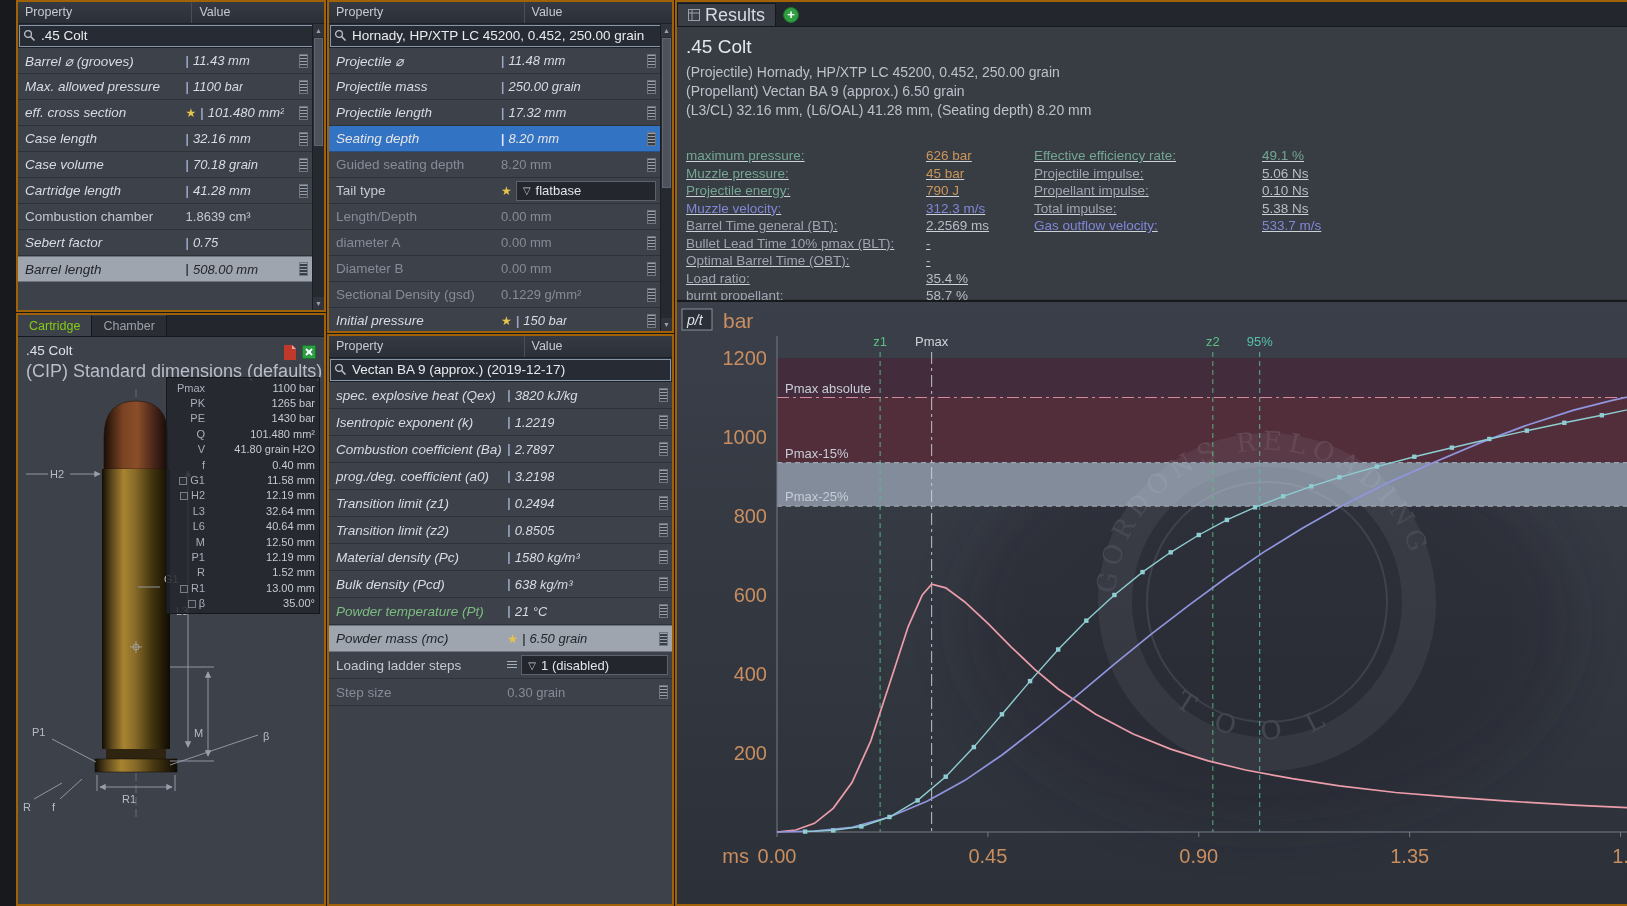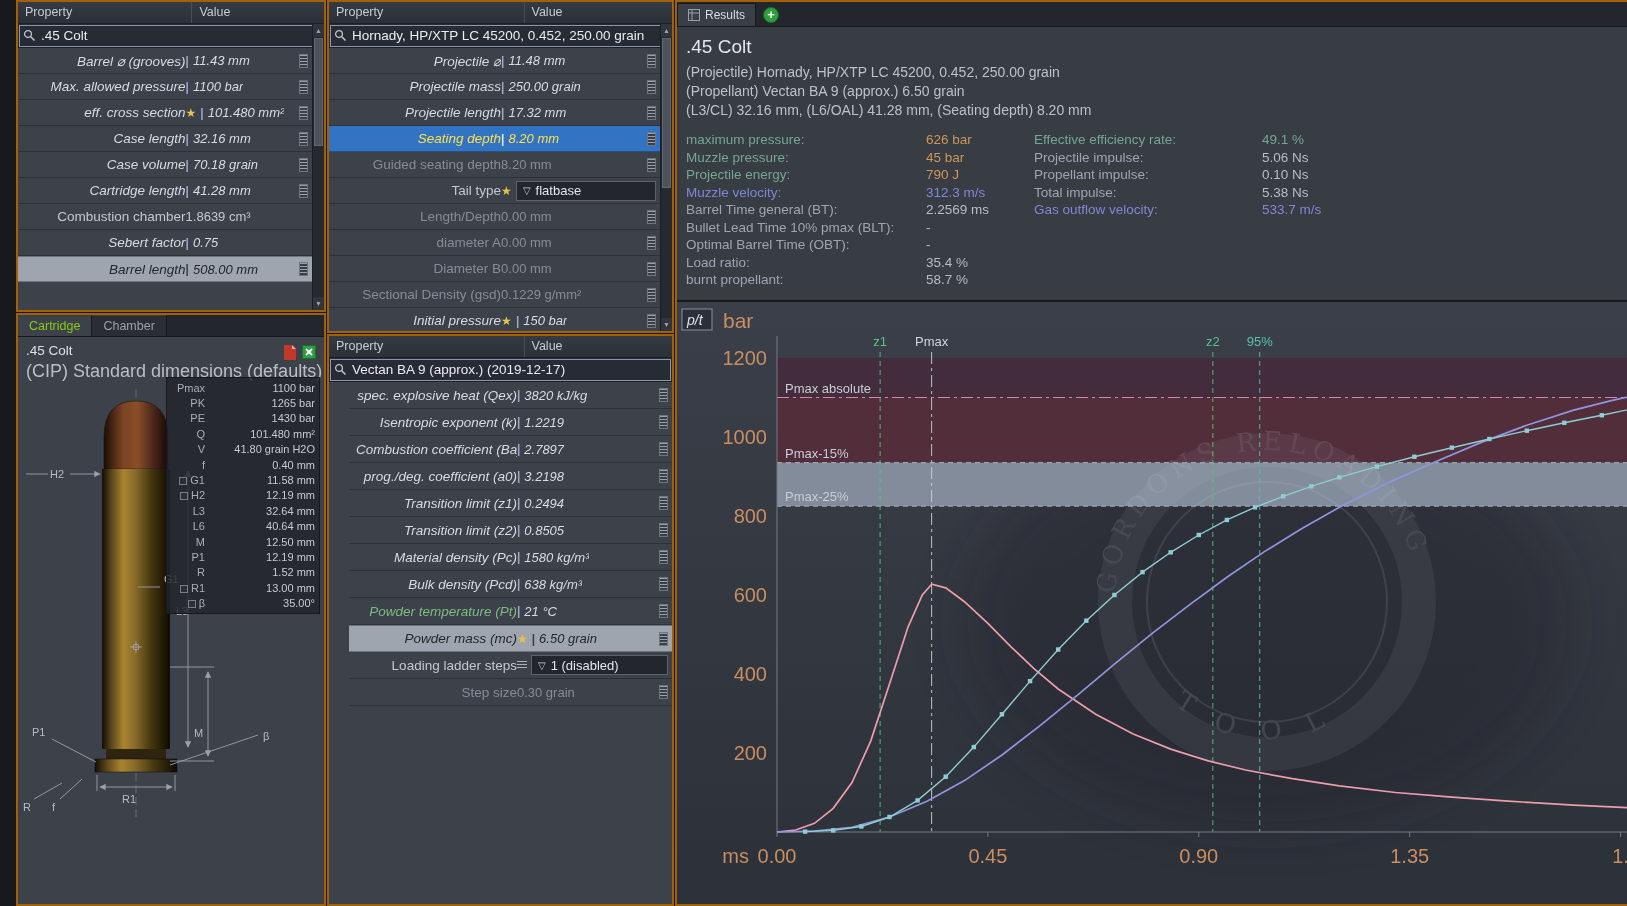--- a/index.html
+++ b/index.html
@@ -17,40 +17,40 @@
   .thead{display:flex;height:22px;background:linear-gradient(#363a43,#2b2f37);
          border-bottom:1px solid #1d2026;color:#c6cad2;font-size:12.5px;align-items:center;}
   .thead .c1{flex:0 0 57%;padding-left:7px;border-right:1px solid #4a4e57;height:100%;line-height:21px;}
   .thead .c2{flex:1;padding-left:7px;height:100%;line-height:21px;}
   
   .ttitle{display:flex;align-items:center;height:24px;background:#272b33;border-bottom:1px solid #1d2026;
           color:#e8ebf0;font-size:13.5px;padding:0 5px;gap:5px;white-space:nowrap;overflow:hidden;
           outline:1px solid #8796ab;outline-offset:-2px;}
   .mag{flex:0 0 auto;}
   
-  .tbl{margin-right:12px;text-align:right;}
-  .tbl.noscroll{margin-right:0;padding-left:20px;}
+  .tbl{margin-right:12px;}
+  .tbl.noscroll{margin-right:0;}
   .trow{height:26px;display:flex;align-items:center;border-bottom:1px solid rgba(22,25,30,.38);}
   .p3 .trow{height:27px;}
   .tlabel{flex:0 0 57%;padding-left:7px;font-style:italic;color:#d7dbe2;font-size:13.5px;
           overflow:hidden;white-space:nowrap;}
   .p2 .tlabel,.p3 .tlabel{flex:0 0 52%;}
   .tval{flex:1;display:flex;align-items:center;gap:4px;padding-right:4px;height:100%;min-width:0;}
   .v{font-style:italic;color:#d7dbe2;white-space:nowrap;overflow:hidden;}
   .pipe{color:#9aa6c6;font-weight:bold;font-size:12px;}
   .star{color:#e6c44c;font-size:12px;}
   .uicon{margin-left:auto;flex:0 0 auto;width:9px;height:14px;border:1px solid #70757e;background:
      repeating-linear-gradient(180deg,#9aa0ab 0 1px,#3a3e46 1px 3px);}
   .listicon{flex:0 0 auto;width:10px;height:9px;background:
      repeating-linear-gradient(180deg,#aab0ba 0 1px,transparent 1px 3px);}
   .trow.dim .tlabel,.trow.dim .v{color:#868c97;font-style:normal;}
   .trow.plain .tlabel,.trow.plain .v{font-style:normal;color:#c3c8d1;}
   .trow.green .tlabel{color:#7cbc80;}
   .trow.sel{background:#3273c4;}
-  .trow.sel .tlabel,.trow.sel .v{color:#fde047;}
+  .trow.sel .tlabel,.trow.sel .v{color:#e5e5e5;}
   .trow.sel .pipe{color:#dfe7ff;}
   .trow.hl{background:#9fa5af;border-top:1px solid #6e737d;border-bottom:1px solid #6e737d;}
   .trow.hl .tlabel,.trow.hl .v{color:#23262b;}
   .trow.hl .pipe{color:#3a3e46;}
   .dd{display:flex;align-items:center;gap:5px;background:#23262d;border:1px solid #5c616b;
       height:20px;padding:0 6px;flex:1;font-size:13px;color:#e2e5ea;font-style:normal;white-space:nowrap;overflow:hidden;}
   .ddar{color:#c8ccd4;font-size:10px;}
   
   .vscroll{position:absolute;right:0;top:22px;bottom:0;width:12px;background:#262930;border-left:1px solid #1a1d22;}
   .sbtn{position:absolute;left:0;right:0;height:13px;background:#31343c;color:#9aa0ab;font-size:7px;
@@ -70,28 +70,28 @@
         border:1px solid #15181d;font-size:11px;padding:2px 4px;z-index:2;}
   .drow{display:flex;align-items:center;height:15.4px;}
   .dk{flex:0 0 40px;text-align:right;padding-right:6px;color:#a9aeb9;white-space:nowrap;}
   .dcb{display:inline-block;width:8px;height:8px;border:1px solid #787d87;background:#2b2e35;
        margin-right:3px;vertical-align:-1px;}
   .dv{flex:1;text-align:right;color:#c5cad3;white-space:nowrap;}
   #cart-svg{position:absolute;left:0;top:0;}
   
   .rtabs{height:25px;background:#23262c;border-bottom:1px solid #15181d;display:flex;align-items:flex-end;}
   .rtab{display:flex;align-items:center;gap:5px;height:23px;padding:0 10px;background:#3a3e46;
-        color:#d8dbe1;font-size:12px;border:1px solid #15181d;border-bottom:none;}
+        color:#d8dbe1;font-size:18px;border:1px solid #15181d;border-bottom:none;}
   .addbtn{width:16px;height:16px;border-radius:50%;background:#2f9e41;border:1px solid #1d6f2c;
           color:#fff;font-size:13px;line-height:14px;text-align:center;margin:0 0 3px 7px;font-weight:bold;}
   .rbody{position:relative;height:272px;background:#383c43;padding-left:9px;}
   .rtitle{padding-top:9px;font-size:19px;color:#e3e6eb;}
   .rdesc{margin-top:5px;font-size:14px;color:#bcc1ca;line-height:19px;}
   .rstats{position:relative;margin-top:11px;font-size:13.5px;}
-  .scol{position:absolute;top:0;left:0;width:345px;}
+  .scol{position:absolute;top:16px;left:0;width:345px;text-decoration:underline;}
   .scol.rightcol{left:348px;width:420px;}
   .srow{display:flex;height:17.5px;align-items:center;}
   .sl{flex:0 0 240px;white-space:nowrap;}
   .rightcol .sl{flex:0 0 228px;}
   .sv{white-space:nowrap;}
   .teal{color:#74a691;} .orange{color:#cc9659;} .blue{color:#8087d6;}
   .gray{color:#9fa5b0;} .plainv{color:#b7bcc5;}
   .chartwrap{position:absolute;left:0;top:298px;width:968px;height:608px;border-top:2px solid #17191d;background:#2e323a;}
 </style>
 </head>

